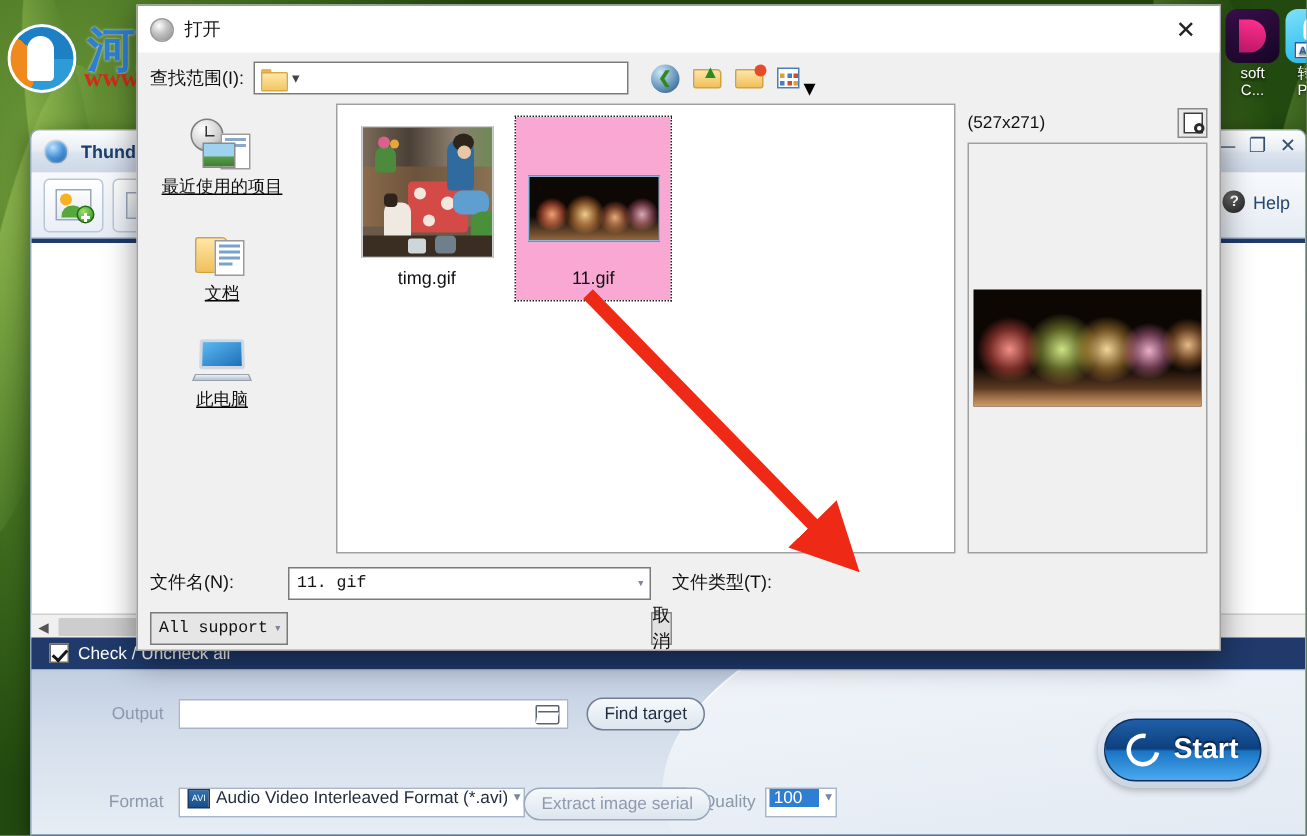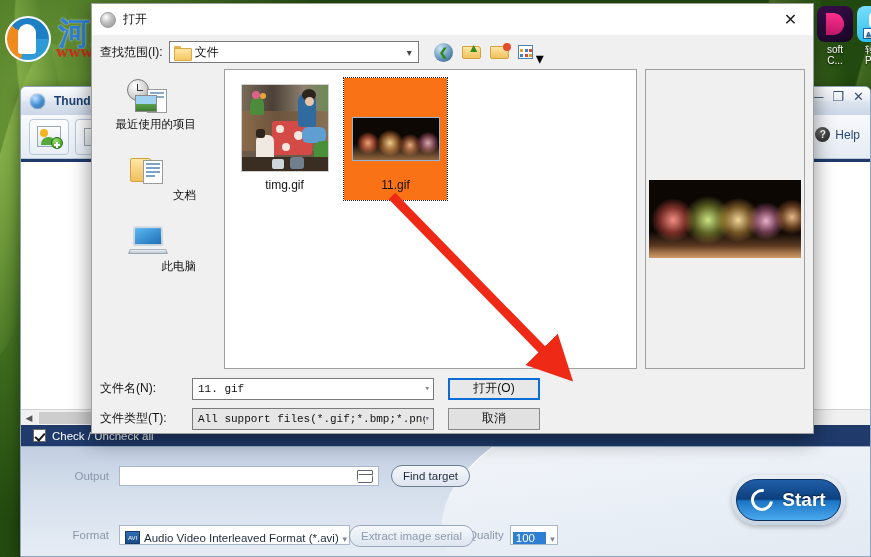--- a/index.html
+++ b/index.html
@@ -152,21 +152,21 @@
   .ghost-btn {
     border: 1px solid #9aa8bc; border-radius: 11px; height: 22px;
     background: linear-gradient(180deg, #f6f9fc 0%, #dde5ef 100%);
     color: #8e9bae; font-size: 11.5px;
     display: flex; align-items: center; justify-content: center;
     padding: 0 11px;
   }
   .ghost-btn.active { color: #1f2b3c; border-color: #6e7e94; }
   .mini-sel {
     height: 20px; border: 1px solid #a9b6c9; background: #fff;
-    display: flex; align-items: flex-end; font-size: 11.5px;
+    display: flex; align-items: flex-start; font-size: 11.5px;
     color: #9aa6b7; padding: 0 2px 0 5px; gap: 4px;
   }
   .chev { color: #7b8798; font-size: 9px; }
   .gcheck {
     width: 13px; height: 13px; background: #fff;
     border: 1px solid #9aa6b7; position: relative; flex: 0 0 auto;
   }
   .gcheck.on::after {
     content: ""; position: absolute; left: 3px; top: 1px;
     width: 4px; height: 8px; border: solid #9aa6b7;
@@ -246,34 +246,34 @@
   .nav-ico { width: 22px; height: 22px; position: relative; flex: 0 0 auto; }
   #dlg-body {
     flex: 1; display: flex; padding: 0 8px 0 8px; gap: 0; min-height: 0;
   }
   #places {
     width: 96px; flex: 0 0 auto;
     background: #f0f0f0;
     display: flex; flex-direction: column; align-items: center;
     padding-top: 6px; gap: 14px;
   }
-  .place { width: 96px; text-align: right; }
+  .place { width: 96px; text-align: center; text-decoration: underline; }
   .place .pico { height: 40px; display: flex; align-items: flex-end; justify-content: center; }
   .place .plbl { font-size: 11.5px; color: #111; margin-top: 2px; }
   #filelist {
     flex: 1; background: #fff; border: 1px solid #a0a0a0;
     position: relative; padding: 8px; min-width: 0;
     display: flex; gap: 8px; align-items: flex-start; margin-left: 28px;
   }
   .fitem {
     width: 103px; height: 122px;
     display: flex; flex-direction: column; align-items: center;
     justify-content: flex-start; padding-top: 6px;
   }
-  .fitem.sel { background: #f97316; outline: 1px dotted #222; }
+  .fitem.sel { background: #f9a8d4; outline: 1px dotted #222; }
   .fthumb { width: 88px; height: 88px; display:flex; align-items:center; justify-content:center; }
   .fname { font-size: 12px; color: #111; margin-top: 6px; }
   #preview-col {
     width: 168px; flex: 0 0 auto;
     display: flex; flex-direction: column; padding-left: 8px;
   }
   #preview-head {
     height: 26px; display: flex; align-items: center; justify-content: space-between;
     font-size: 11.5px; color: #111;
   }
@@ -436,21 +436,20 @@
   <div id="dlg-title">
     <span class="ico"></span>
     <span id="dlg-title-text">打开</span>
     <span id="dlg-close">✕</span>
   </div>
 
   <div id="dlg-lookin">
     <span id="lookin-label">查找范围(I):</span>
     <span id="lookin-combo">
       <span class="folder-ico"></span>
-      <span class="txt">文件</span>
       <span class="cv">▾</span>
     </span>
 
     <span class="nav-ico" style="margin-left:8px;">
       <span style="position:absolute;left:1px;top:2px;width:19px;height:19px;border-radius:50%;background:radial-gradient(circle at 34% 28%,#cfe6f7,#5f8fb5 60%,#2b4f70 100%);"></span>
       <span style="position:absolute;left:6px;top:8px;color:#2e8b1e;font-size:11px;line-height:7px;font-weight:bold;">❮</span>
     </span>
     <span class="nav-ico">
       <span style="position:absolute;left:1px;top:5px;width:19px;height:13px;background:linear-gradient(180deg,#ffe6a6,#f0c05c);border:1px solid #d2a23c;border-radius:1px 3px 2px 2px;"></span>
       <span style="position:absolute;left:7px;top:2px;color:#2e8b1e;font-size:12px;line-height:10px;">▲</span>
@@ -553,20 +552,29 @@
             <span style="position:absolute;left:46px;top:16px;width:22px;height:22px;border-radius:50%;background:radial-gradient(circle,rgba(255,190,130,.9) 0%,rgba(210,110,70,.45) 45%,transparent 72%);"></span>
             <span style="position:absolute;left:64px;top:14px;width:22px;height:22px;border-radius:50%;background:radial-gradient(circle,rgba(255,200,210,.85) 0%,rgba(215,110,140,.45) 45%,transparent 72%);"></span>
             <span style="position:absolute;left:0;bottom:0;width:88px;height:16px;background:linear-gradient(0deg,rgba(255,180,110,.55),transparent);"></span>
           </span>
         </div>
         <div class="fname">11.gif</div>
       </div>
     </div>
 
     <div id="preview-col">
+      <div id="preview-head">
+        <span>(527x271)</span>
+        <span id="preview-zoom">
+          <span style="position:relative;display:block;width:13px;height:14px;">
+            <span style="position:absolute;inset:0;border:1px solid #3a3a3a;background:#fff;"></span>
+            <span style="position:absolute;right:-1px;bottom:0px;width:7px;height:7px;border:2px solid #2a2a2a;border-radius:50%;background:#fff;"></span>
+          </span>
+        </span>
+      </div>
       <div id="preview-box">
         <div style="position:relative;width:152px;height:78px;background:#0d0704;overflow:hidden;">
           <span style="position:absolute;left:2px;top:18px;width:44px;height:44px;border-radius:50%;background:radial-gradient(circle,rgba(255,150,140,.95) 0%,rgba(220,80,70,.5) 42%,transparent 70%);"></span>
           <span style="position:absolute;left:34px;top:16px;width:50px;height:48px;border-radius:50%;background:radial-gradient(circle,rgba(215,240,140,.95) 0%,rgba(180,200,70,.45) 40%,transparent 70%);"></span>
           <span style="position:absolute;left:66px;top:18px;width:46px;height:44px;border-radius:50%;background:radial-gradient(circle,rgba(255,225,160,.95) 0%,rgba(230,170,70,.45) 42%,transparent 70%);"></span>
           <span style="position:absolute;left:98px;top:22px;width:38px;height:38px;border-radius:50%;background:radial-gradient(circle,rgba(255,190,220,.92) 0%,rgba(220,120,170,.45) 42%,transparent 70%);"></span>
           <span style="position:absolute;left:126px;top:18px;width:34px;height:38px;border-radius:50%;background:radial-gradient(circle,rgba(255,205,150,.9) 0%,rgba(225,140,70,.4) 42%,transparent 70%);"></span>
           <span style="position:absolute;left:0;bottom:0;width:152px;height:26px;background:linear-gradient(0deg,rgba(255,165,95,.6),transparent);"></span>
           <span style="position:absolute;left:0;bottom:0;width:152px;height:12px;background:linear-gradient(0deg,rgba(255,210,150,.5),transparent);"></span>
         </div>
@@ -574,21 +582,20 @@
     </div>
   </div>
 
   <div id="dlg-foot">
     <span class="foot-lbl">文件名(N):</span>
     <span class="foot-combo">
       <span class="val">11. gif</span>
       <span class="chev">▾</span>
     </span>
     <span></span>
-    <span class="foot-btn default">打开(O)</span>
 
     <span class="foot-lbl">文件类型(T):</span>
     <span class="foot-combo grey">
       <span class="val">All support files(*.gif;*.bmp;*.png;*</span>
       <span class="chev">▾</span>
     </span>
     <span></span>
     <span class="foot-btn">取消</span>
   </div>
 </div>

